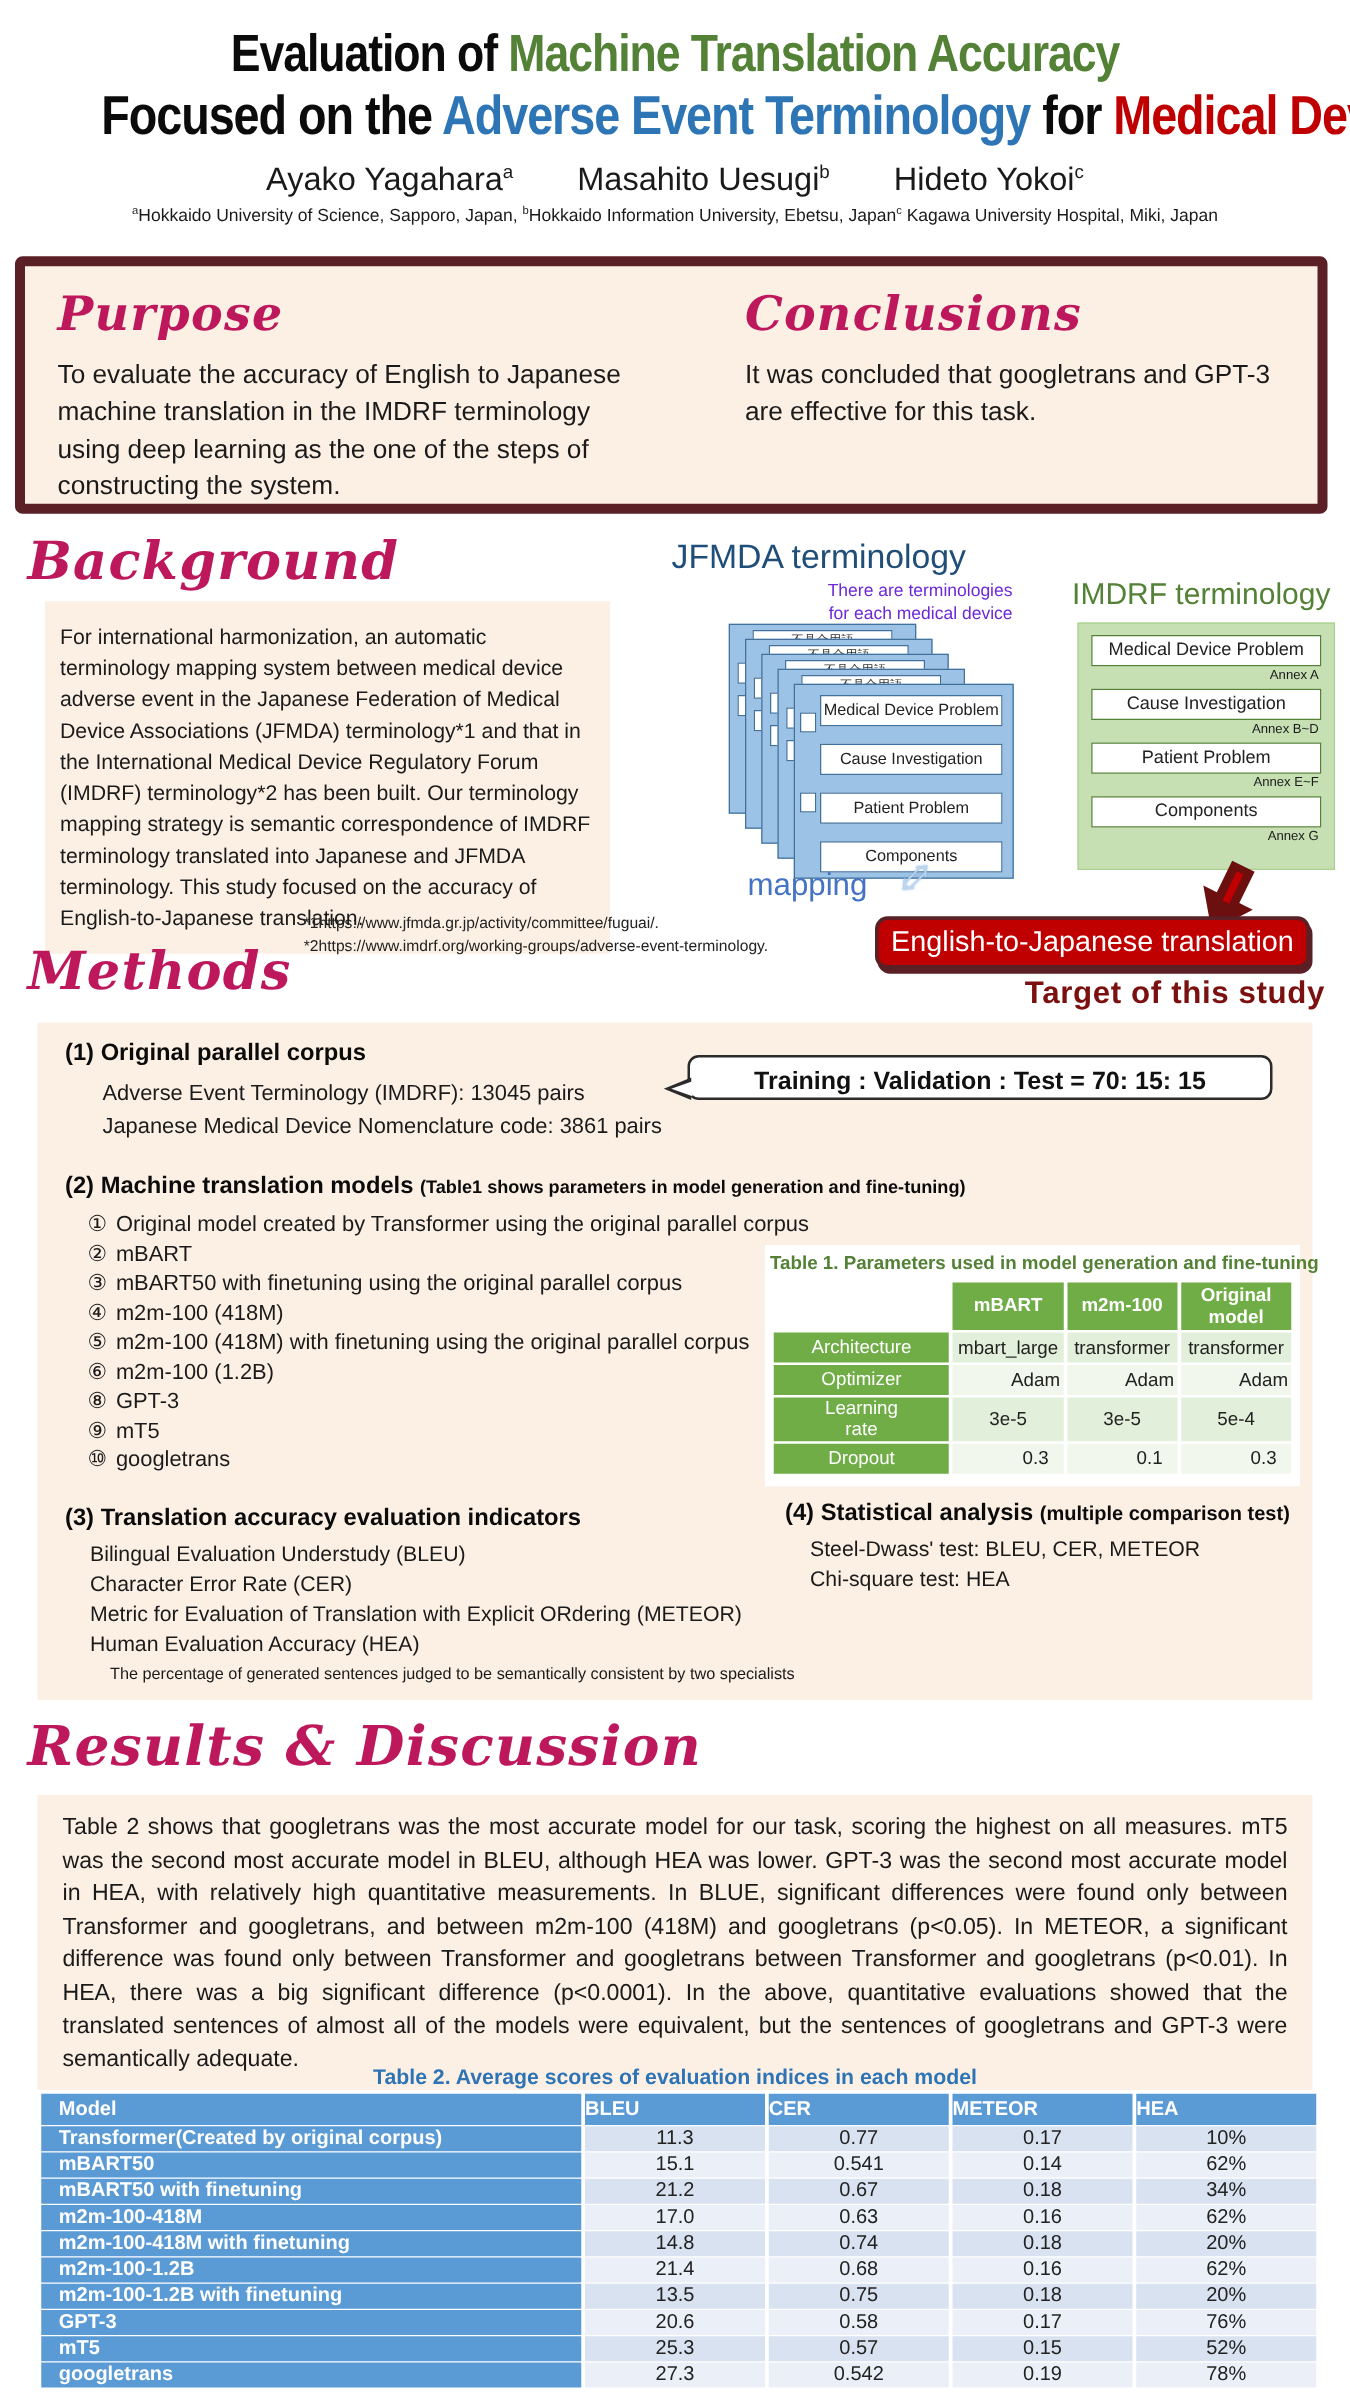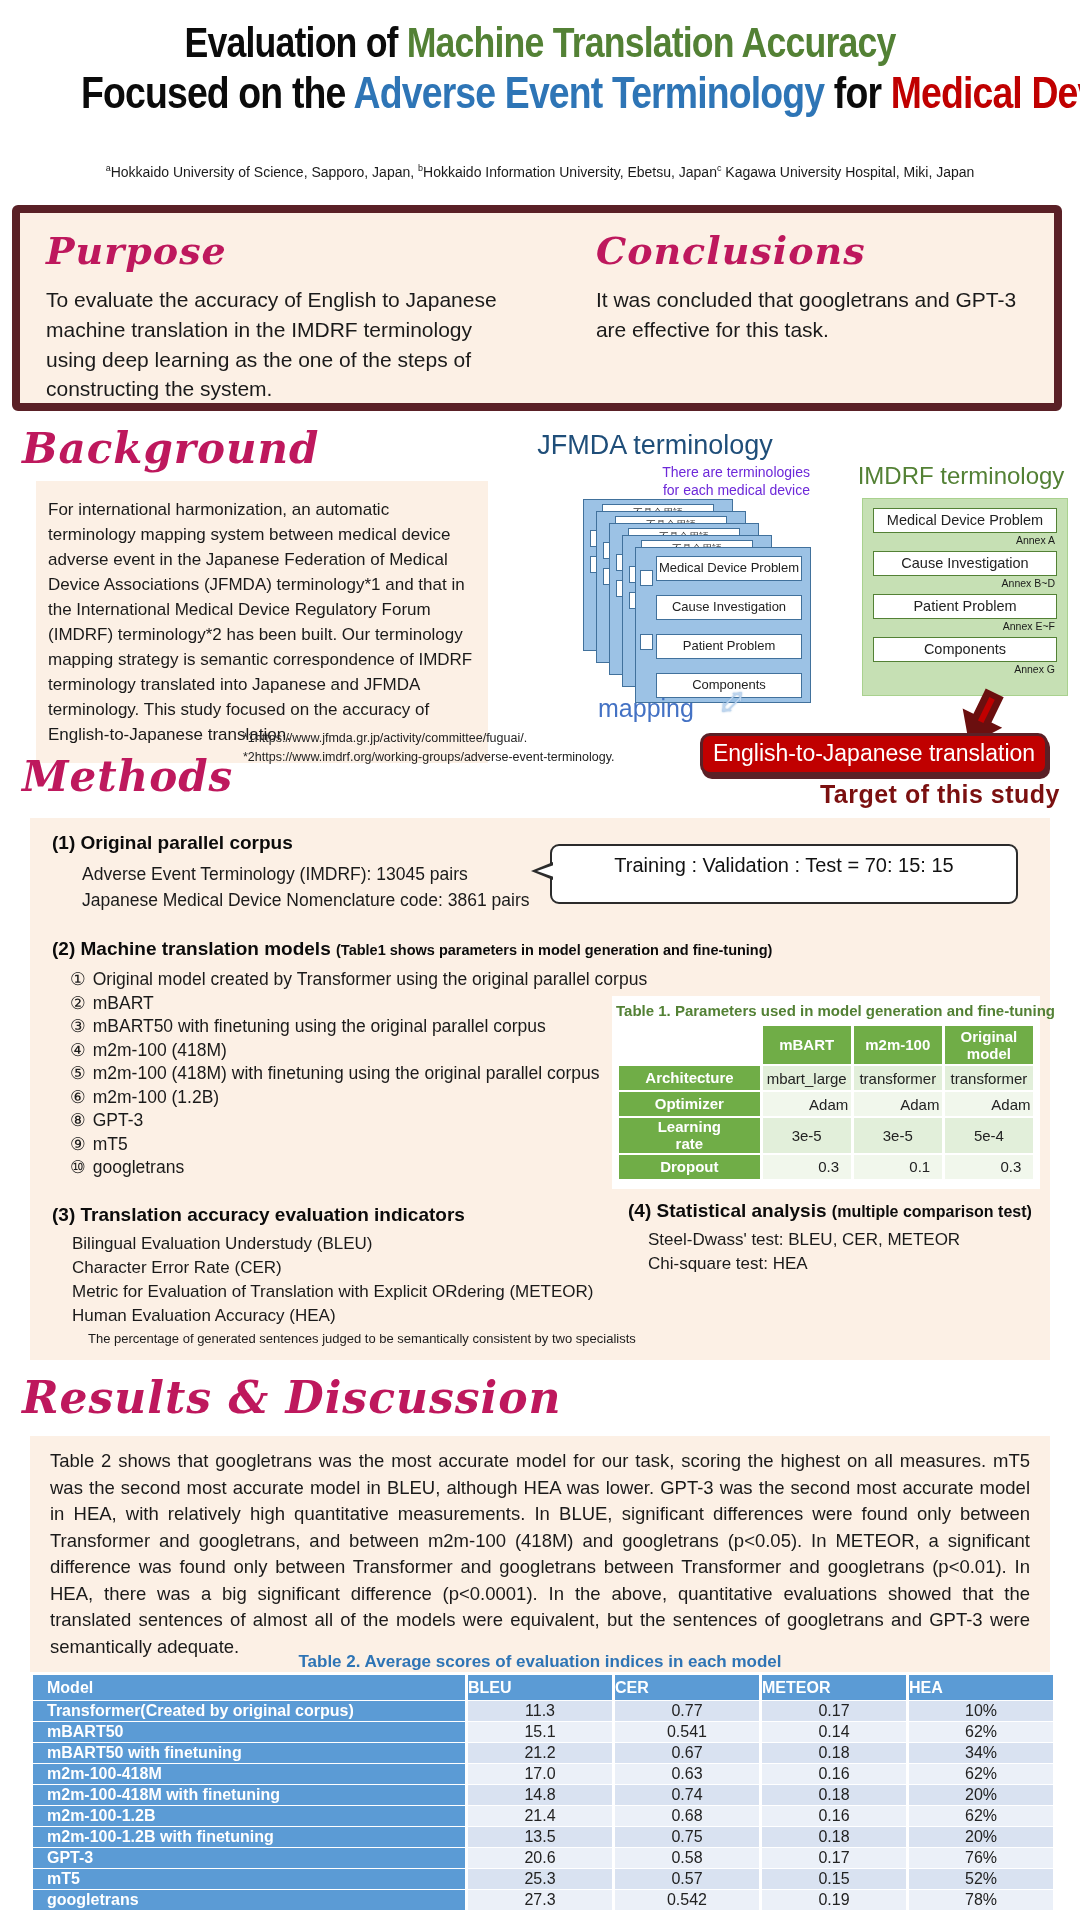--- a/index.html
+++ b/index.html
@@ -57,33 +57,33 @@
   .red-arrow { position:absolute; top:688px; left:938px; width:86px; height:66px; z-index:1; }
   .trans-pill { position:absolute; top:733px; left:700px; width:348px; height:42px; background:#C00000; border:3px solid #5A2026; border-radius:10px; box-shadow:2px 4px 0 #5A2026; color:#fff; font-size:23px; text-align:center; line-height:35px; z-index:2; white-space:nowrap; }
   .target-label { position:absolute; top:780px; left:640px; width:420px; text-align:right; font-size:25px; font-weight:bold; color:#7B1010; letter-spacing:0.5px; }
 
   
   .me-h { position:absolute; top:752px; left:22px; font-size:42px; }
   .me-box { position:absolute; top:818px; left:30px; width:1020px; height:542px; background:#FCF0E5; }
   .m-sec-h { position:absolute; font-size:19px; font-weight:bold; color:#0b0b0b; white-space:nowrap; }
   .m-sec-note { font-size:14.5px; font-weight:bold; }
   .m-line { position:absolute; font-size:17.5px; color:#1a1a1a; white-space:nowrap; }
-  .bubble { position:absolute; top:26px; left:520px; width:468px; height:60px; background:#fff; border:2.5px solid #2b2b2b; border-radius:9px; font-size:20px; text-align:center; line-height:39px; color:#111; }
+  .bubble { position:absolute; top:26px; left:520px; width:468px; height:36px; background:#fff; border:2.5px solid #2b2b2b; border-radius:9px; font-size:20px; text-align:center; line-height:39px; color:#111;font-weight:bold; }
   .bubble .tail-o { position:absolute; left:-21px; top:16px; width:0; height:0; border-top:9px solid transparent; border-bottom:9px solid transparent; border-right:22px solid #2b2b2b; }
   .bubble .tail-i { position:absolute; left:-15px; top:19px; width:0; height:0; border-top:6px solid transparent; border-bottom:6px solid transparent; border-right:17px solid #fff; }
   .model-list { position:absolute; top:150px; left:40px; list-style:none; }
   .model-list li { font-size:17.5px; line-height:23.5px; color:#1a1a1a; white-space:nowrap; }
   .model-list .cnum { margin-right:7px; }
   .t1-panel { position:absolute; top:178px; left:582px; width:428px; background:#ffffff; padding:6px 4px 8px 4px; }
   .t1-cap { text-align:center; font-size:15px; font-weight:bold; color:#538135; margin-bottom:5px; white-space:nowrap; }
   table.t1 { border-collapse:separate; border-spacing:3px 2px; width:100%; }
   .t1 th { background:#70AD47; color:#fff; font-weight:bold; font-size:15px; line-height:1.15; height:38px; }
   .t1 th.empty { background:transparent; }
   .t1 td { font-size:15px; text-align:center; height:24px; color:#222; }
-  .t1 td.lbl { background:#70AD47; color:#fff; font-weight:bold; }
+  .t1 td.lbl { background:#70AD47; color:#fff; font-weight:normal; }
   .t1 .lblspan { display:inline-block; max-width:88px; line-height:1.15; }
   .t1 tr.g-dark td.val { background:#E2EFDA; }
   .t1 tr.g-light td.val { background:#F1F7EC;padding-left:44px; }
   .t1 col.c-lbl { width:150px; } .t1 col.c-v { width:89px; }
 
   
   .re-h { position:absolute; top:1372px; left:22px; font-size:44px; }
   .re-p { position:absolute; top:1436px; left:30px; width:1020px; background:#FCF0E5; padding:12px 20px; font-size:18.5px; line-height:26.5px; text-align:justify; color:#1a1a1a; }
   .t2-cap { position:absolute; top:1652px; left:0; width:100%; text-align:center; font-size:17px; font-weight:bold; color:#2E74B5; }
   .t2-wrap { position:absolute; top:1674px; left:30px; width:1020px; }
@@ -99,20 +99,25 @@
 </head>
 <body>
 
 <div class="poster">
 
   <div class="title-wrap">
     <span class="title-line t-line1"><span class="tk">Evaluation of </span><span class="tg">Machine Translation Accuracy</span></span>
     <span class="title-line t-line2"><span class="tk">Focused on the </span><span class="tb">Adverse Event Terminology</span><span class="tk"> for </span><span class="tr">Medical Devices</span></span>
   </div>
 
+  <div class="authors">
+    <span class="auth"><span>Ayako Yagahara</span><sup>a</sup></span>
+    <span class="auth"><span>Masahito Uesugi</span><sup>b</sup></span>
+    <span class="auth"><span>Hideto Yokoi</span><sup>c</sup></span>
+  </div>
 
   <div class="affil">
     <sup>a</sup><span>Hokkaido University of Science, Sapporo, Japan, </span><sup>b</sup><span>Hokkaido Information University, Ebetsu, Japan</span><sup>c</sup><span> Kagawa University Hospital, Miki, Japan</span>
   </div>
 
   <div class="pc-box">
     <div class="pc-col1">
       <div class="script-h pc-h">Purpose</div>
       <div class="pc-p">To evaluate the accuracy of English to Japanese machine translation in the IMDRF terminology using deep learning as the one of the steps of constructing the system.</div>
     </div>

